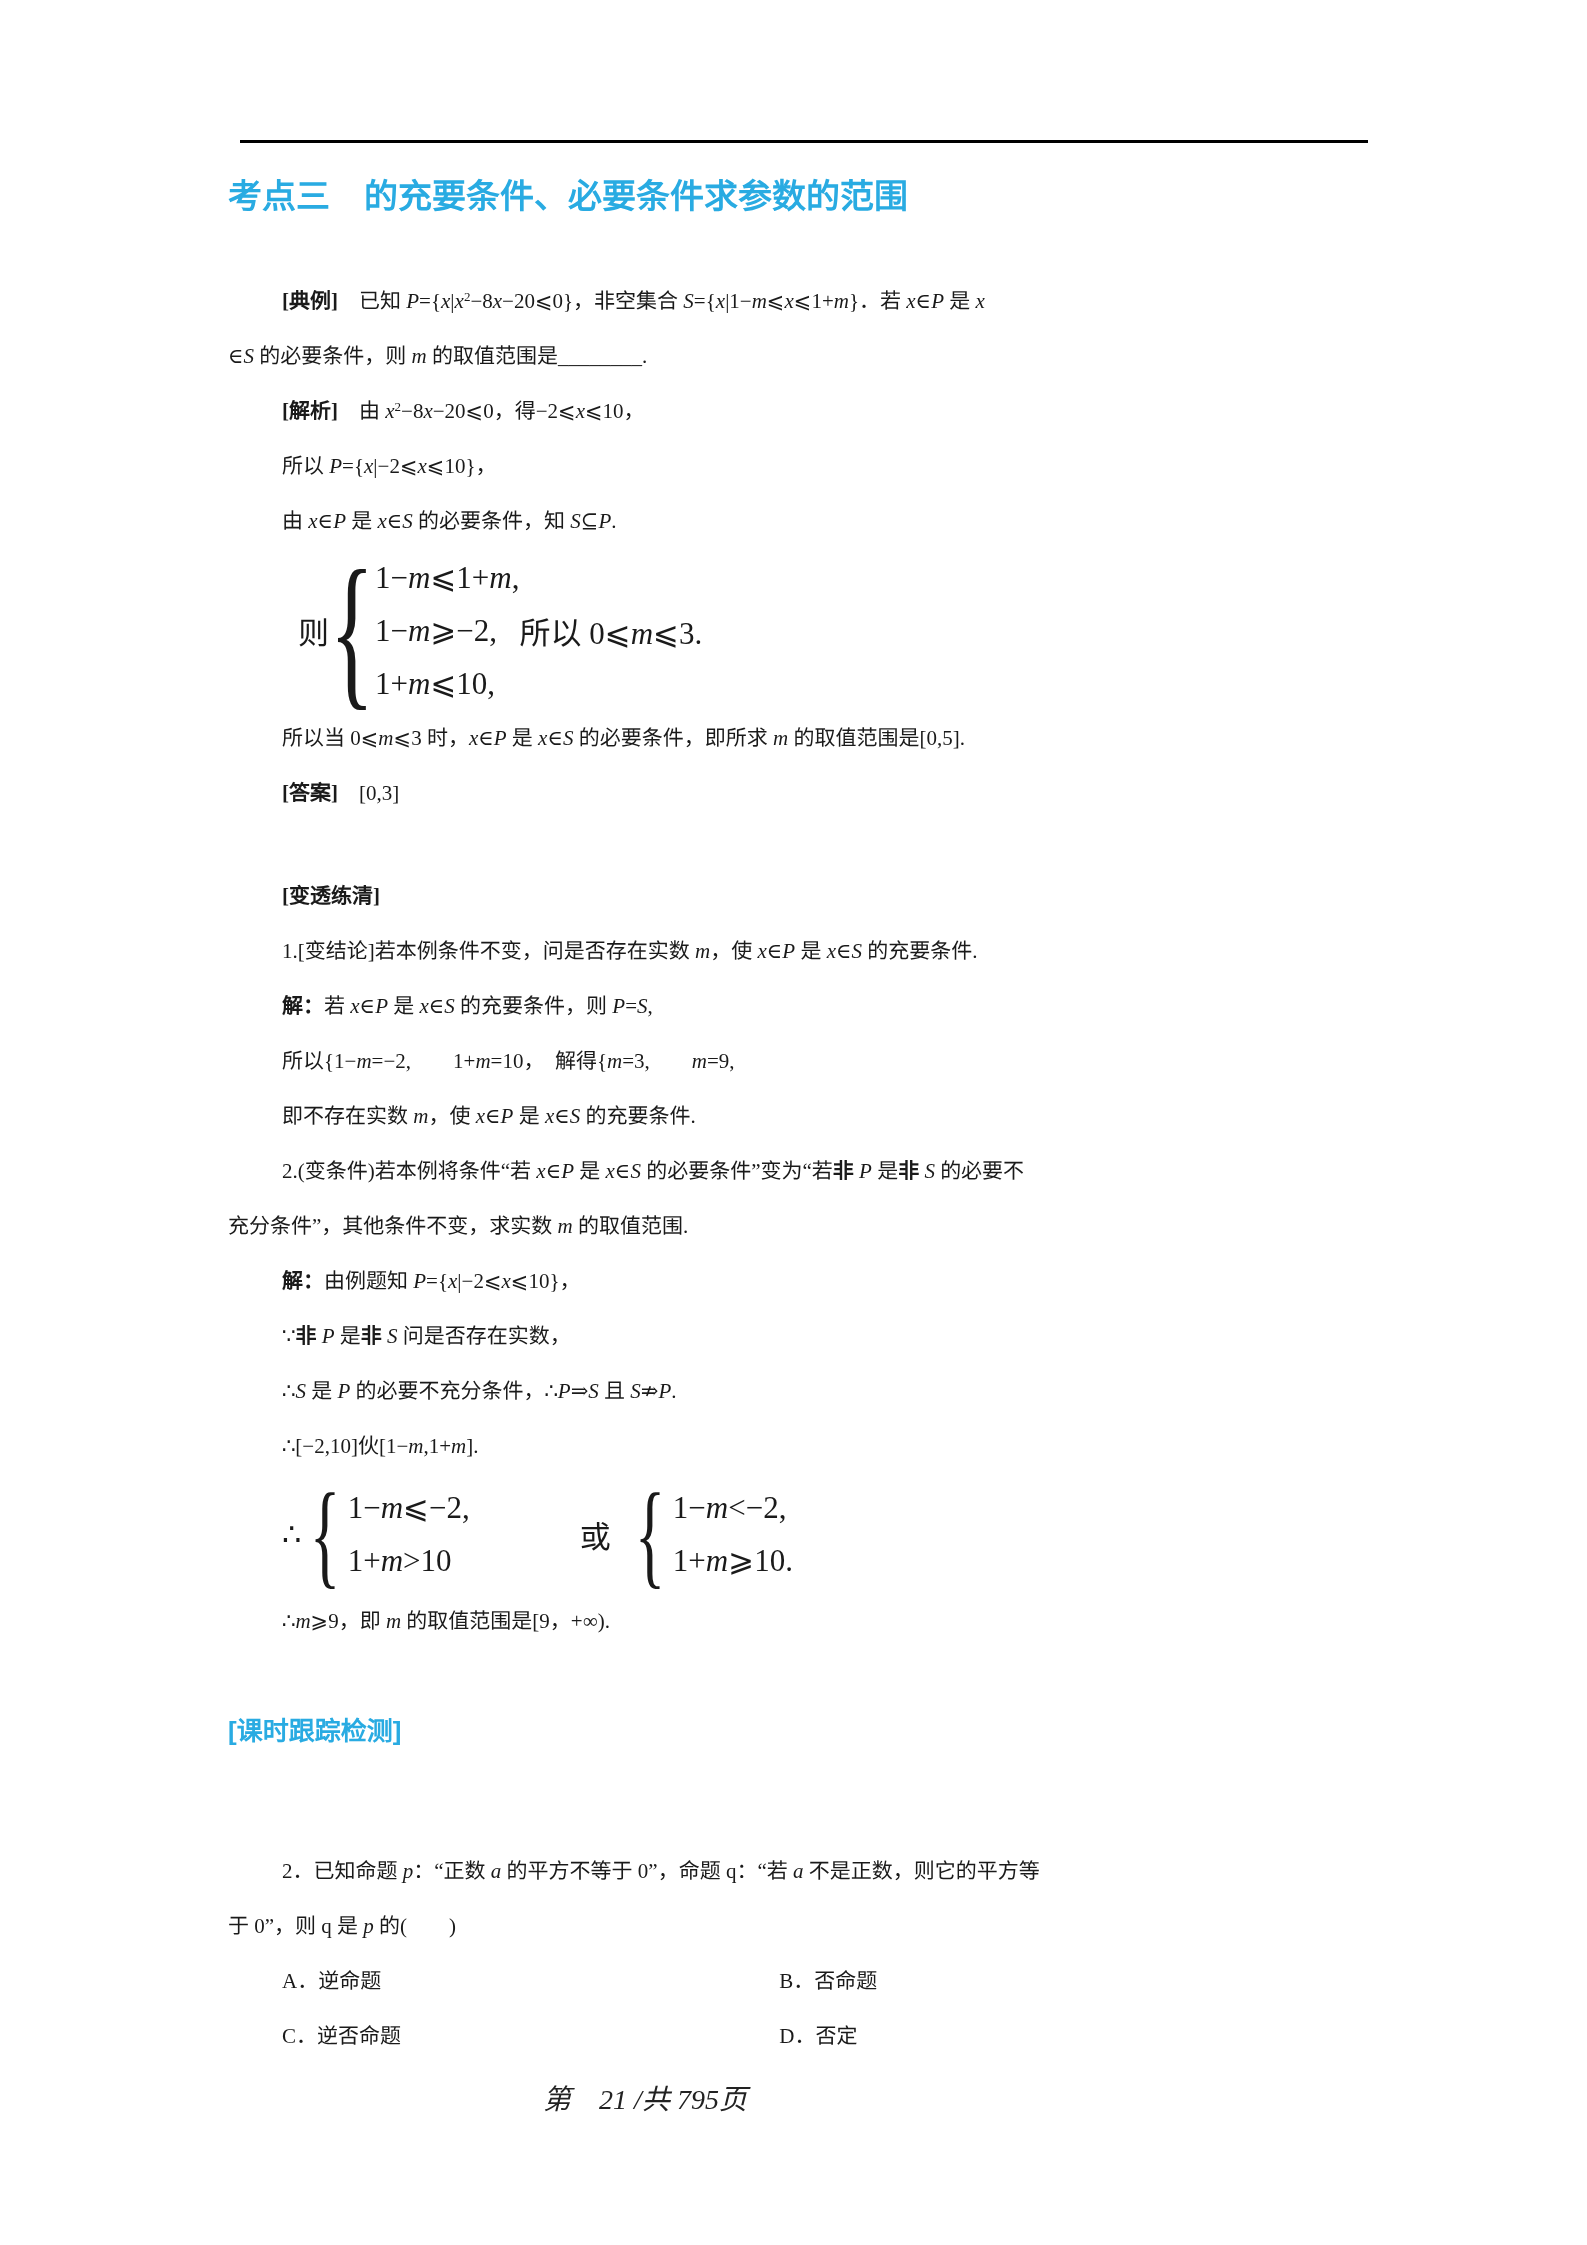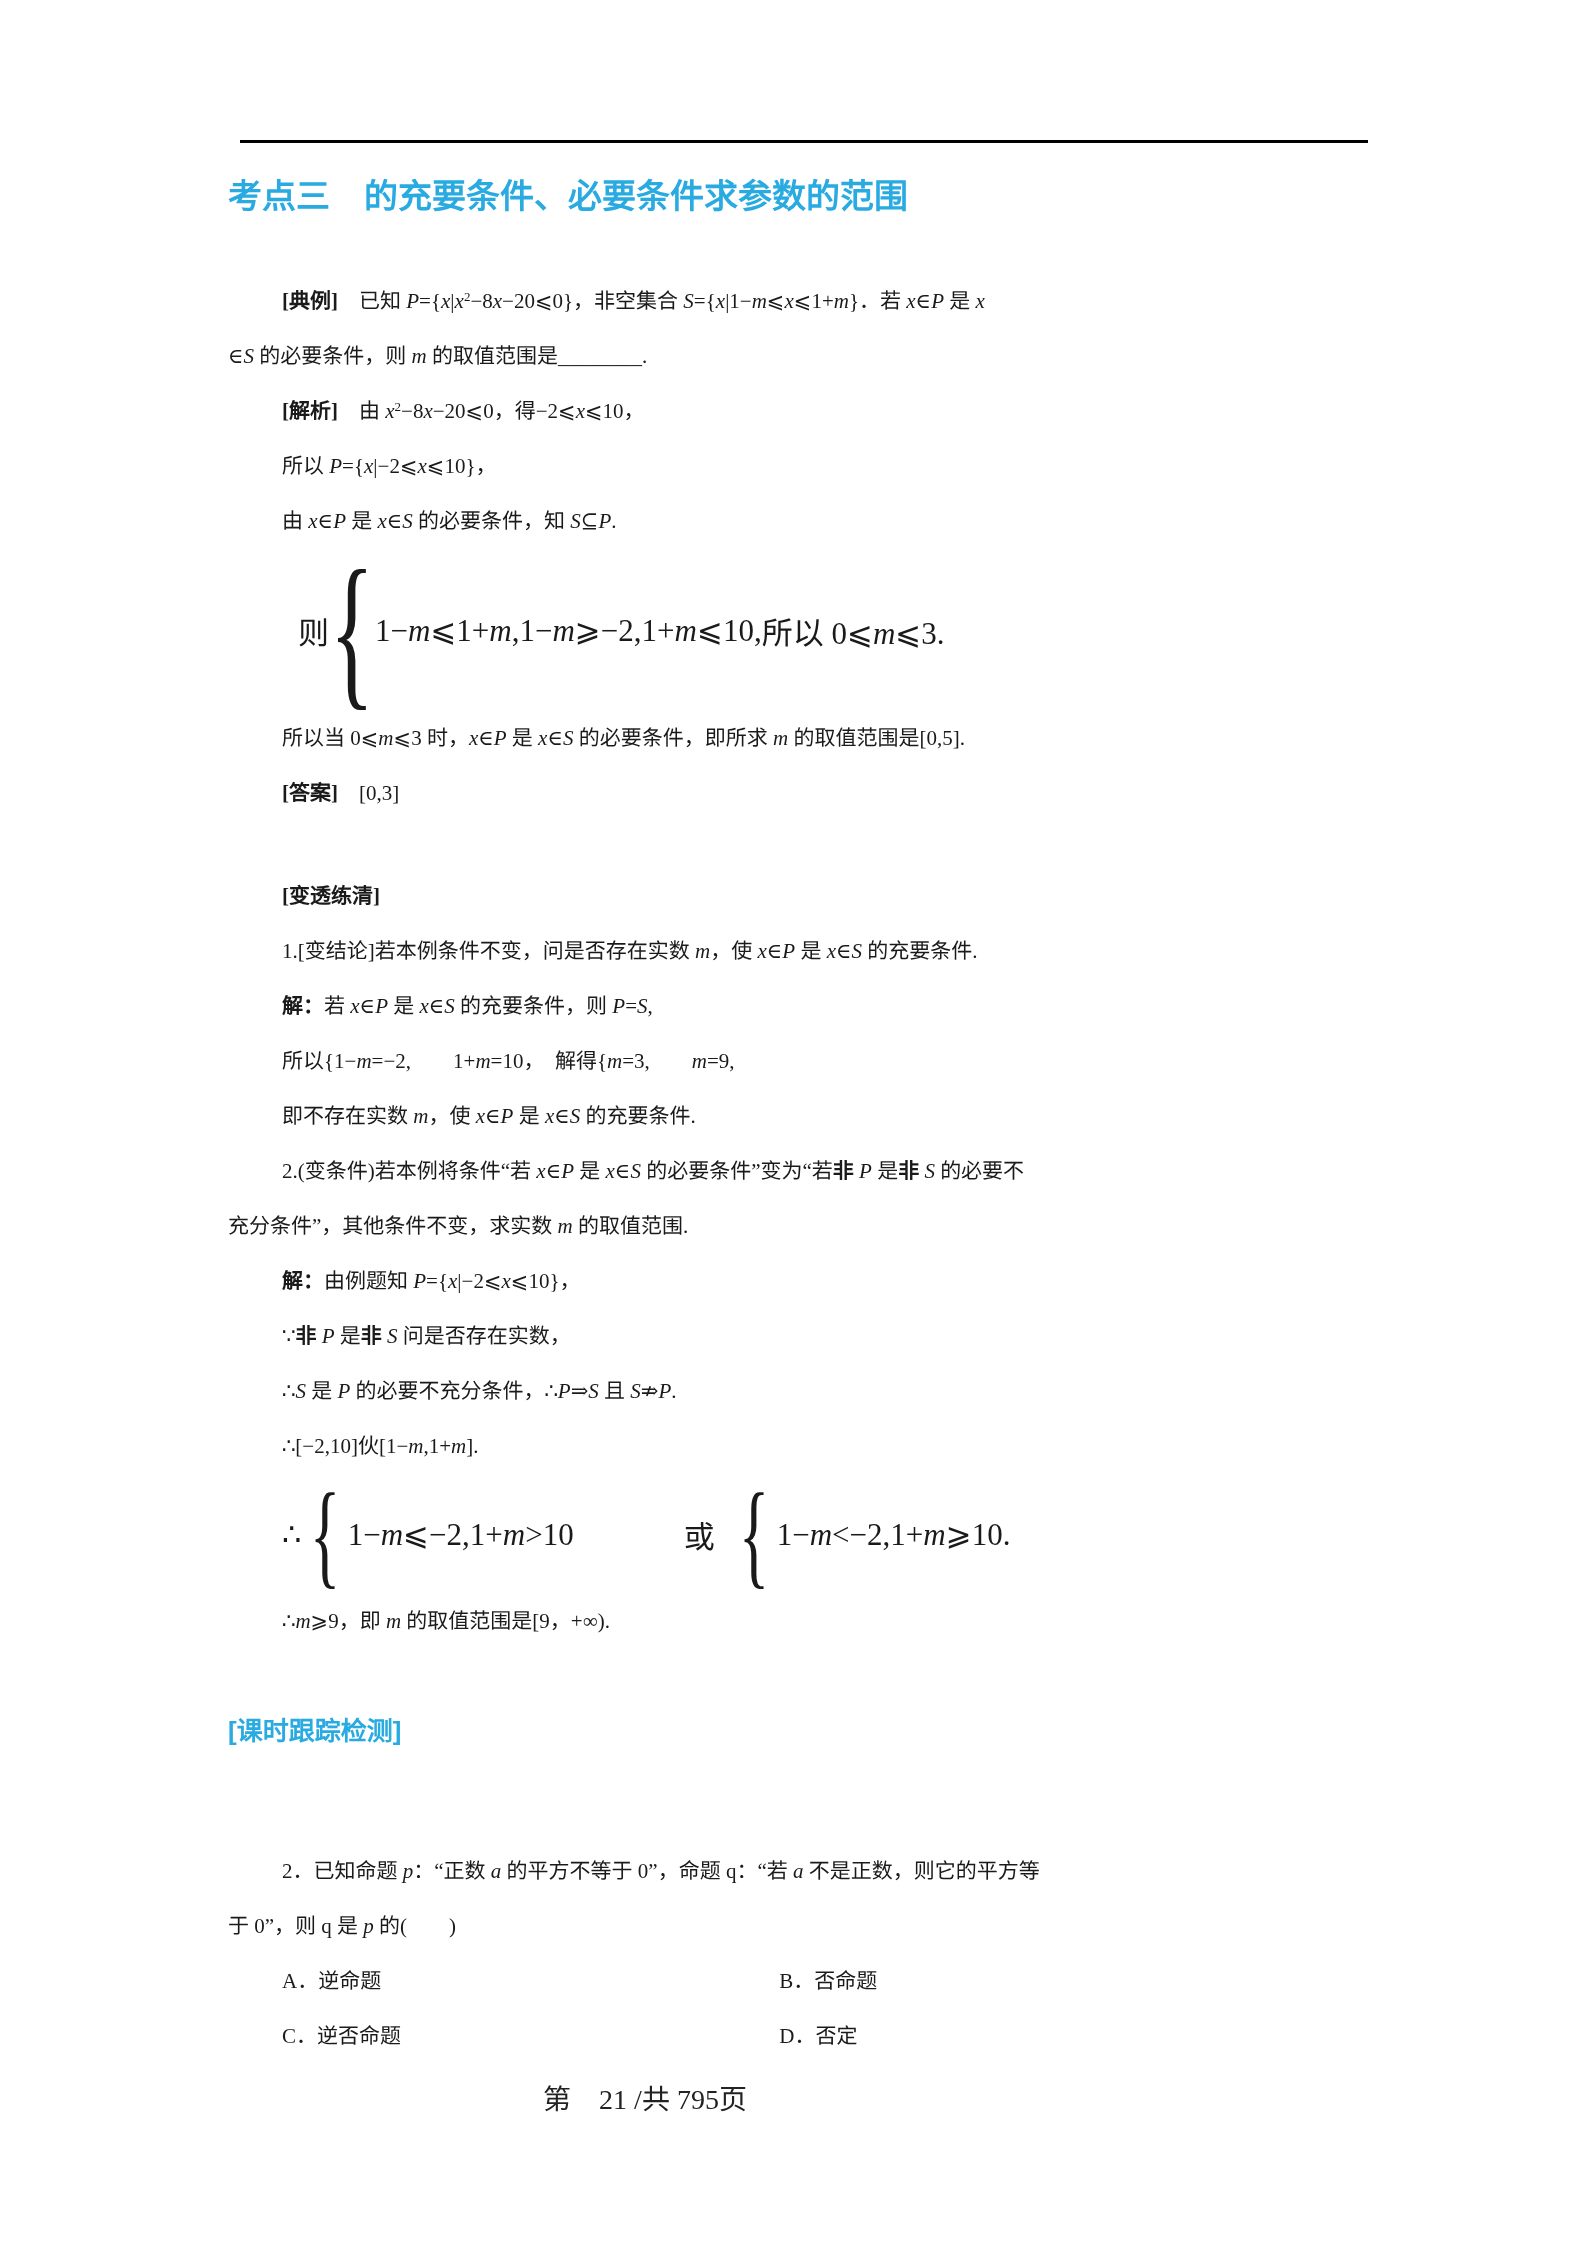--- a/index.html
+++ b/index.html
@@ -28,34 +28,34 @@
   .sys1{height:162px;padding-left:70px;}
   .sys2{height:120px;padding-left:54px;}
   .sys .label{font-size:31px;}
   .brace{
     display:flex;align-items:center;justify-content:center;
     font-family:"Liberation Serif",serif;font-weight:300;
     transform:scaleX(0.55);width:46px;line-height:1;
   }
   .sys1 .brace{font-size:170px;height:162px;}
   .sys2 .brace{font-size:116px;height:120px;}
-  .eqs{display:flex;flex-direction:row;justify-content:space-between;}
+  .eqs{display:flex;flex-direction:column;justify-content:space-between;}
   .eq{font-size:31px;line-height:53px;white-space:nowrap;}
   .sys1-after{font-size:31px;white-space:nowrap;}
   .or-label{margin:0 16px 0 110px;font-size:31px;}
   .kssj{
     margin-top:55px;font-size:26px;line-height:55px;font-weight:bold;
     color:var(--accent);font-family:"Liberation Sans","DejaVu Sans",sans-serif;
     white-space:nowrap;
   }
   .q-gap{margin-top:85px;}
   .opt{display:inline-block;min-width:492px;}
   .footer{
     position:absolute;left:0;top:2082px;width:1290px;text-align:center;
-    font-size:28px;line-height:36px;color:#222;
+    font-size:28px;line-height:36px;color:#222;font-style:italic;
   }
 </style>
 </head>
 <body>
 
 <div class="page">
   <div class="content">
 
     <div class="rule"></div>
 

